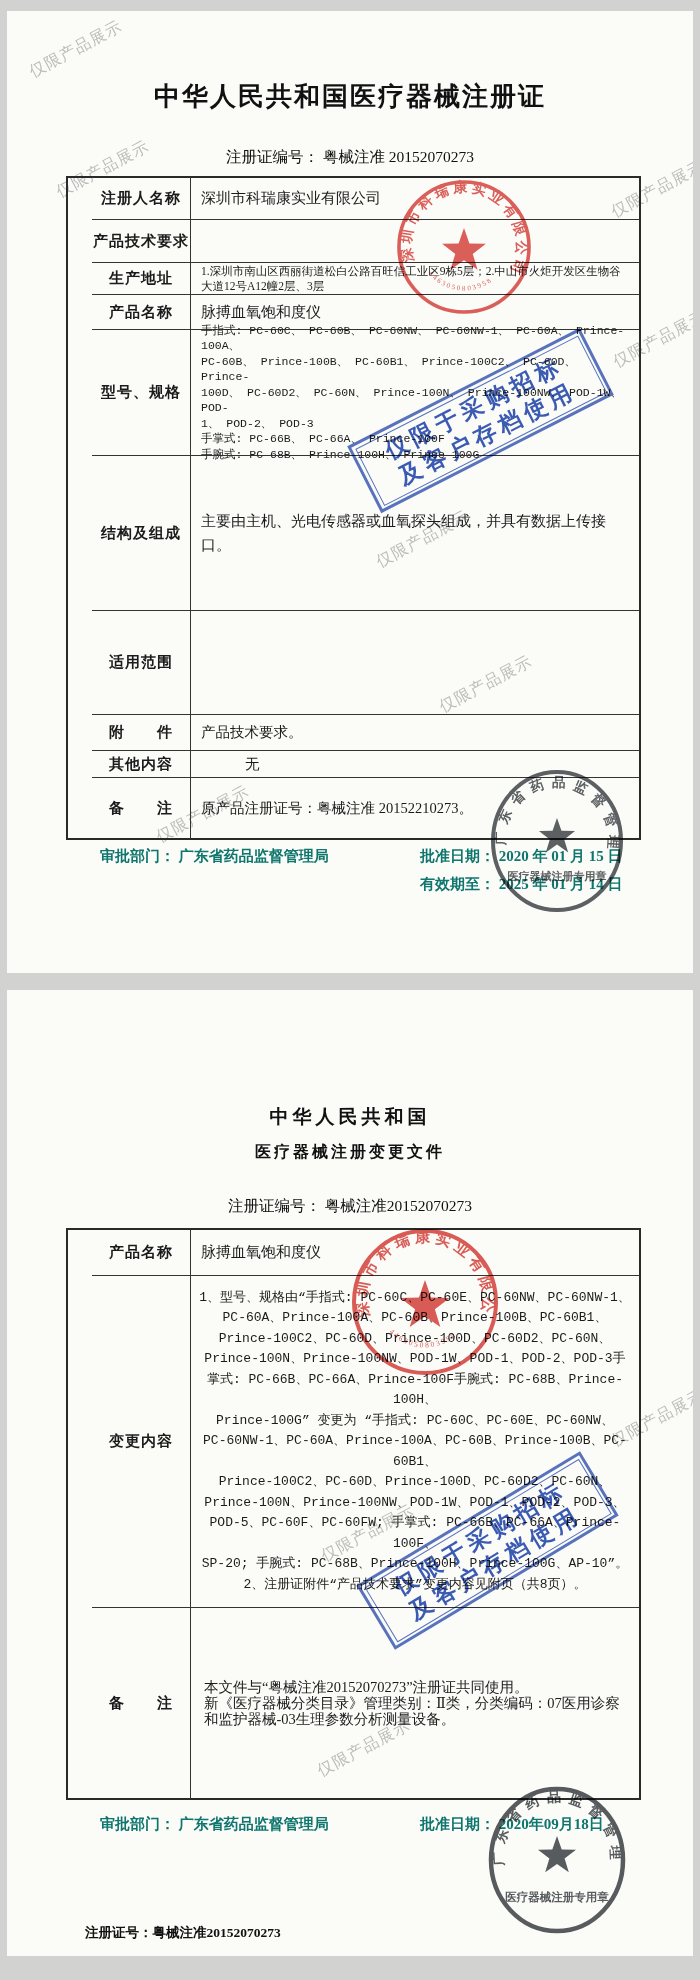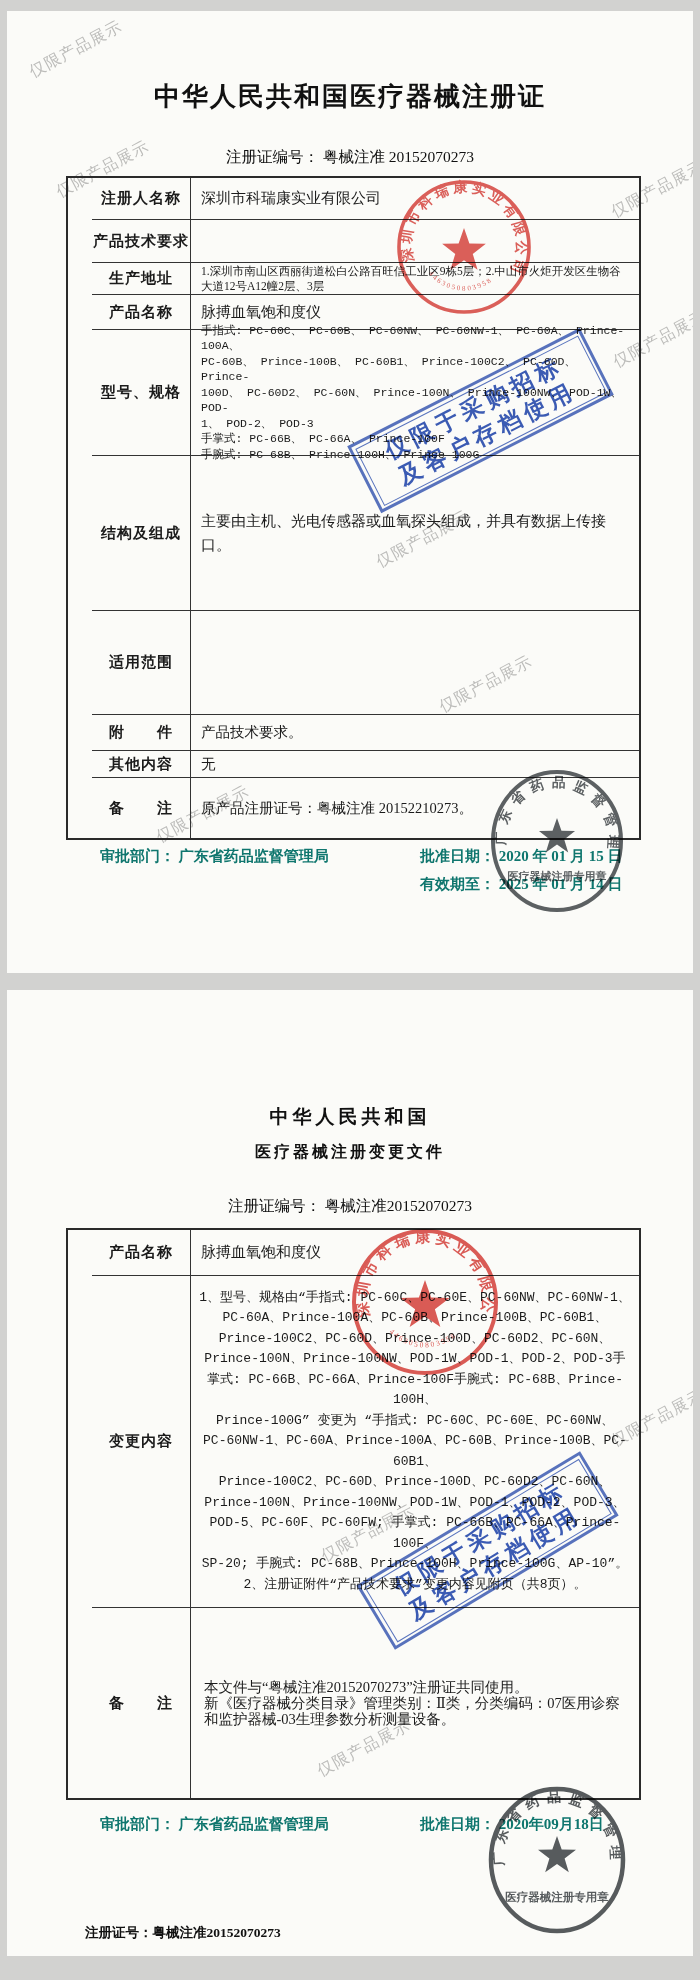--- a/index.html
+++ b/index.html
@@ -26,21 +26,21 @@
           font-weight:bold;font-size:15px;letter-spacing:1px;text-align:center;}
   .tvalue{flex:1;display:flex;align-items:center;padding:3px 8px 3px 10px;white-space:pre-line;box-sizing:border-box;}
   .p1r1{height:41px;}  .p1r1 .tvalue{font-size:15px;}
   .p1r2{height:43px;}  .p1r2 .tvalue{font-size:12.5px;}
   .p1r3{height:32px;}  .p1r3 .tvalue{font-size:11.5px;line-height:14.5px;}
   .p1r4{height:35px;}  .p1r4 .tvalue{font-size:15px;}
   .p1r5{height:126px;} .p1r5 .tvalue{font-family:"Liberation Mono","DejaVu Sans Mono",monospace;font-size:11.5px;line-height:15.5px;}
   .p1r6{height:155px;} .p1r6 .tvalue{font-size:15px;line-height:24px;}
   .p1r7{height:104px;} .p1r7 .tvalue{font-size:15px;}
   .p1r8{height:36px;}  .p1r8 .tvalue{font-size:14.5px;}
-  .p1r9{height:27px;}  .p1r9 .tvalue{font-size:14.5px;}
+  .p1r9{height:27px;gap:44px;}  .p1r9 .tvalue{font-size:14.5px;}
   .p1r10{height:61px;} .p1r10 .tvalue{font-size:14.5px;}
   .p2r1{height:45px;}  .p2r1 .tvalue{font-size:15px;}
   .p2r2{height:332px;} .p2r2 .tvalue{font-family:"Liberation Mono","DejaVu Sans Mono",monospace;font-size:13px;line-height:20.5px;text-align:center;padding:3px 5px;justify-content:center;}
   .p2r3{height:191px;} .p2r3 .tvalue{font-size:14.5px;line-height:16px;padding-left:13px;}
 
   .footer-line{position:absolute;font-weight:bold;font-size:15px;color:#0f766e;white-space:nowrap;}
   .bottom-cert{position:absolute;font-weight:bold;font-size:13.5px;color:#111;}
 
   .watermark{position:absolute;color:#adadab;opacity:.8;font-size:16px;letter-spacing:1px;white-space:nowrap;
              transform:rotate(-28deg);font-family:"Liberation Sans","DejaVu Sans",sans-serif;pointer-events:none;}

